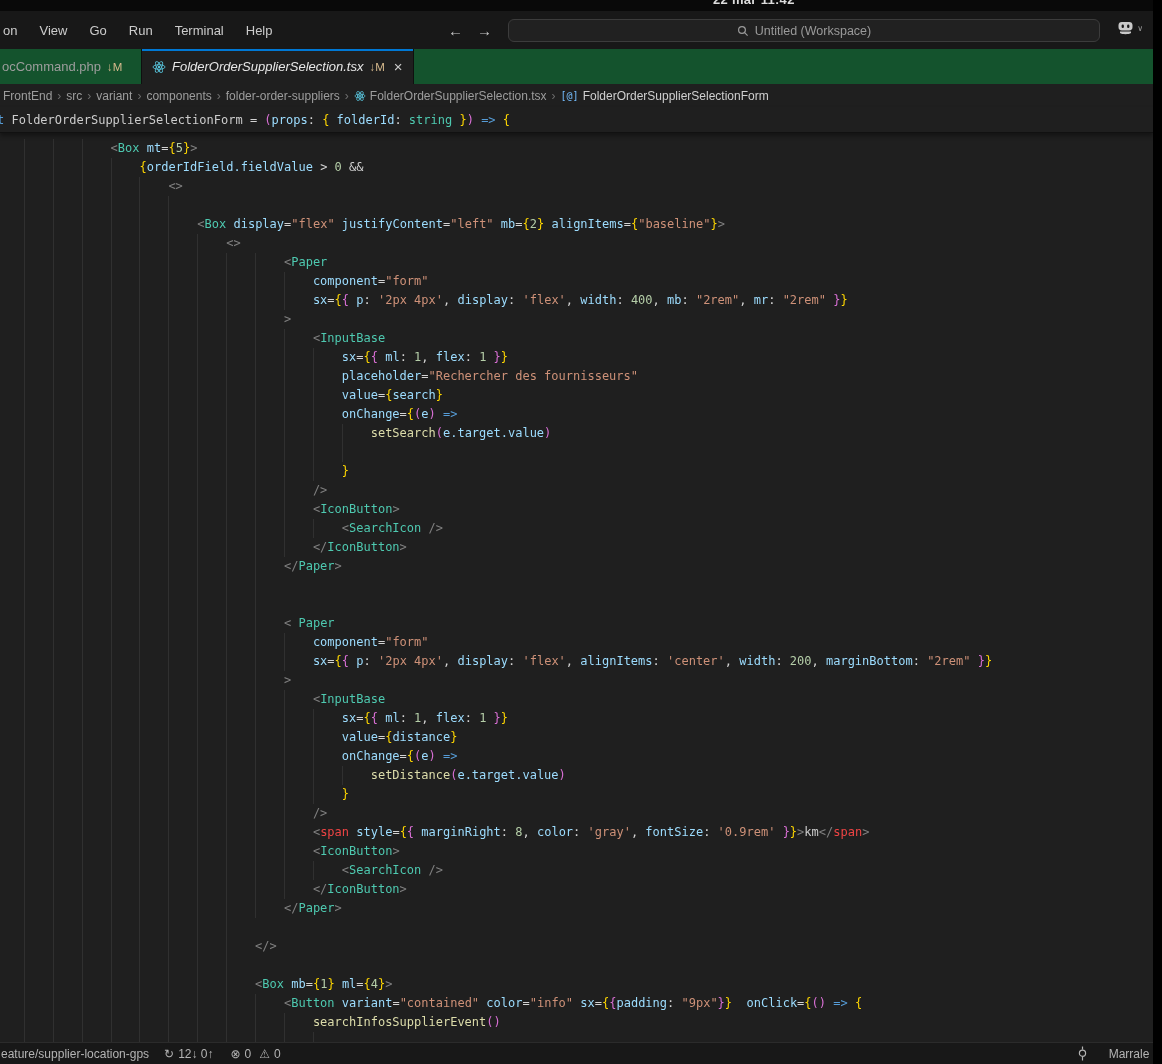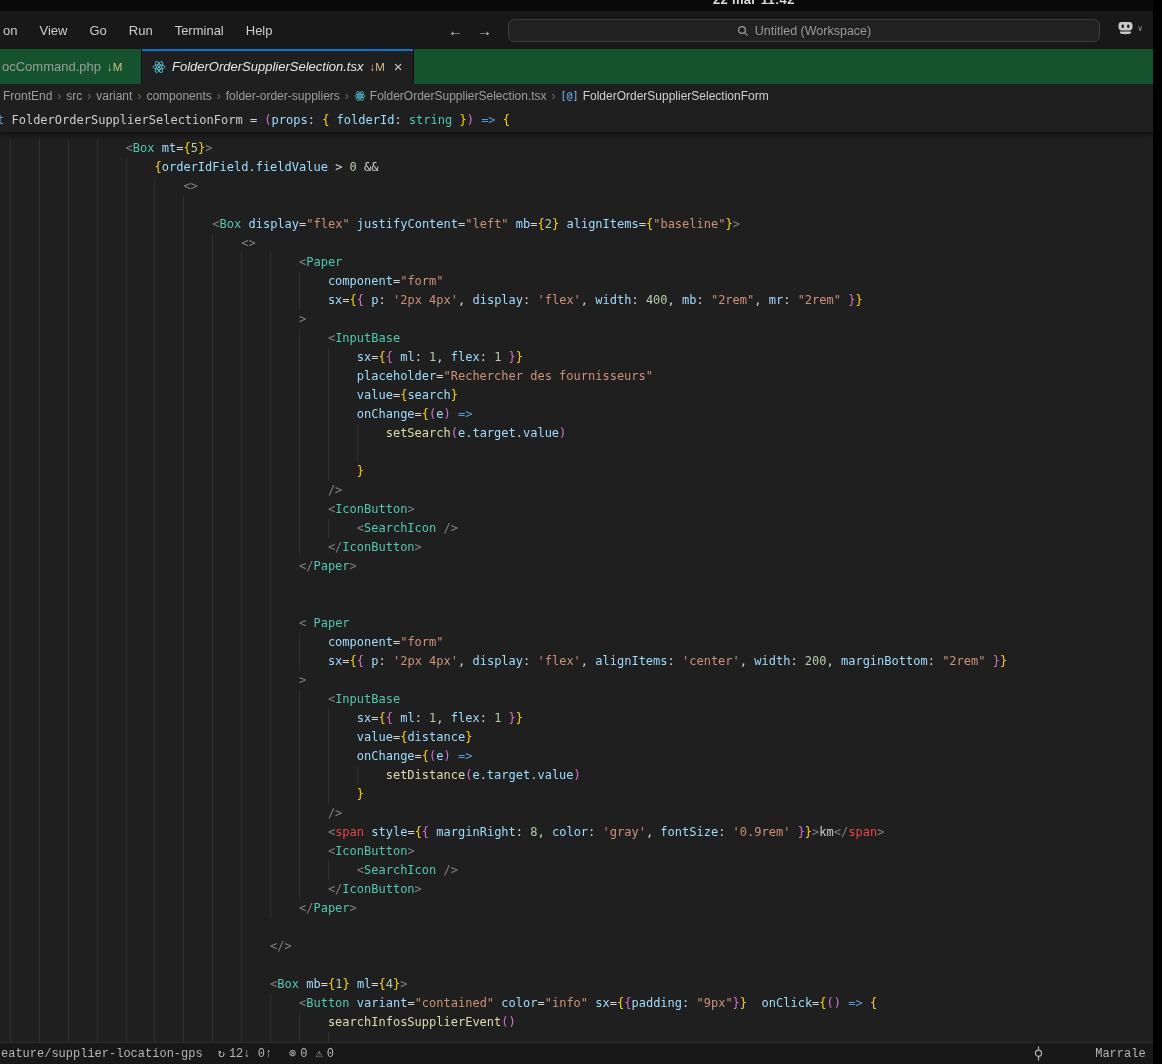--- a/index.html
+++ b/index.html
@@ -41,21 +41,21 @@
   .crumb { white-space:pre; }
   .crumb-sep { color:#6d6d6d; padding:0 5px; font-size:12px; }
   .crumb-last { color:#cfcfcf; }
   .symbol-icon { color:#75beff; font-size:10px; font-family:"DejaVu Sans Mono", monospace; margin-right:4px; }
   .breadcrumb .react-icon { margin:0 4px 0 0; }
 
   
   .sticky { position:absolute; top:107px; left:0; right:0; height:26px; background:#1f1f1f;
             border-bottom:1px solid #111; box-shadow:0 3px 4px rgba(0,0,0,.35); padding-top:4px; z-index:3; overflow:hidden; }
   .editor { position:absolute; top:133px; left:0; right:0; bottom:22px; background:#1f1f1f;
-            overflow:hidden; padding-top:6px;padding-left:15px; }
+            overflow:hidden; padding-top:6px; }
   .code-line { position:relative; height:19px; }
   .code-text { position:relative; display:block; margin-left:-5px; white-space:pre;
                font-family:"DejaVu Sans Mono", monospace; font-size:12px; line-height:19px; color:#cccccc; }
   .sticky .code-text { margin-left:-3px; }
   .guides { position:absolute; left:-5px; top:0; height:19px;
             background:repeating-linear-gradient(to right, #303030 0 1px, transparent 1px 28.896px); }
   .tk-p { color:#808080; }       
   .tk-c { color:#4ec9b0; }       
   .tk-h { color:#ef4444; }       
   .tk-a { color:#9cdcfe; }       
@@ -64,21 +64,21 @@
   .tk-f { color:#dcdcaa;margin-top:10px; }       
   .tk-k { color:#569cd6; }       
   .tk-g { color:#ffd700; }       
   .tk-m { color:#da70d6; }       
   .tk-v { color:#9cdcfe; }       
   .tk-o { color:#d4d4d4; }       
   .tk-t { color:#cccccc; }       
 
   
   .statusbar { position:absolute; left:0; right:0; bottom:0; height:22px; background:#181818;
-               border-top:1px solid #2b2b2b; display:flex; align-items:center; font-size:12px; color:#b4b4b4;font-family:Liberation Mono, monospace; }
+               border-top:1px solid #2b2b2b; display:flex; align-items:center; font-size:12px; color:#b4b4b4; }
   .sb-left { display:flex; align-items:center; gap:15px; padding-left:1px; }
   .sb-item { display:flex; align-items:center; gap:4px; white-space:pre; }
   .sb-right { margin-left:auto; display:flex; align-items:center; gap:5px; margin-right:-7px; white-space:pre; }
   .sb-ico { font-size:12px; }
   svg.lineicon { display:block; }
 </style>
 </head>
 <body>
 
 <div class="screen">

